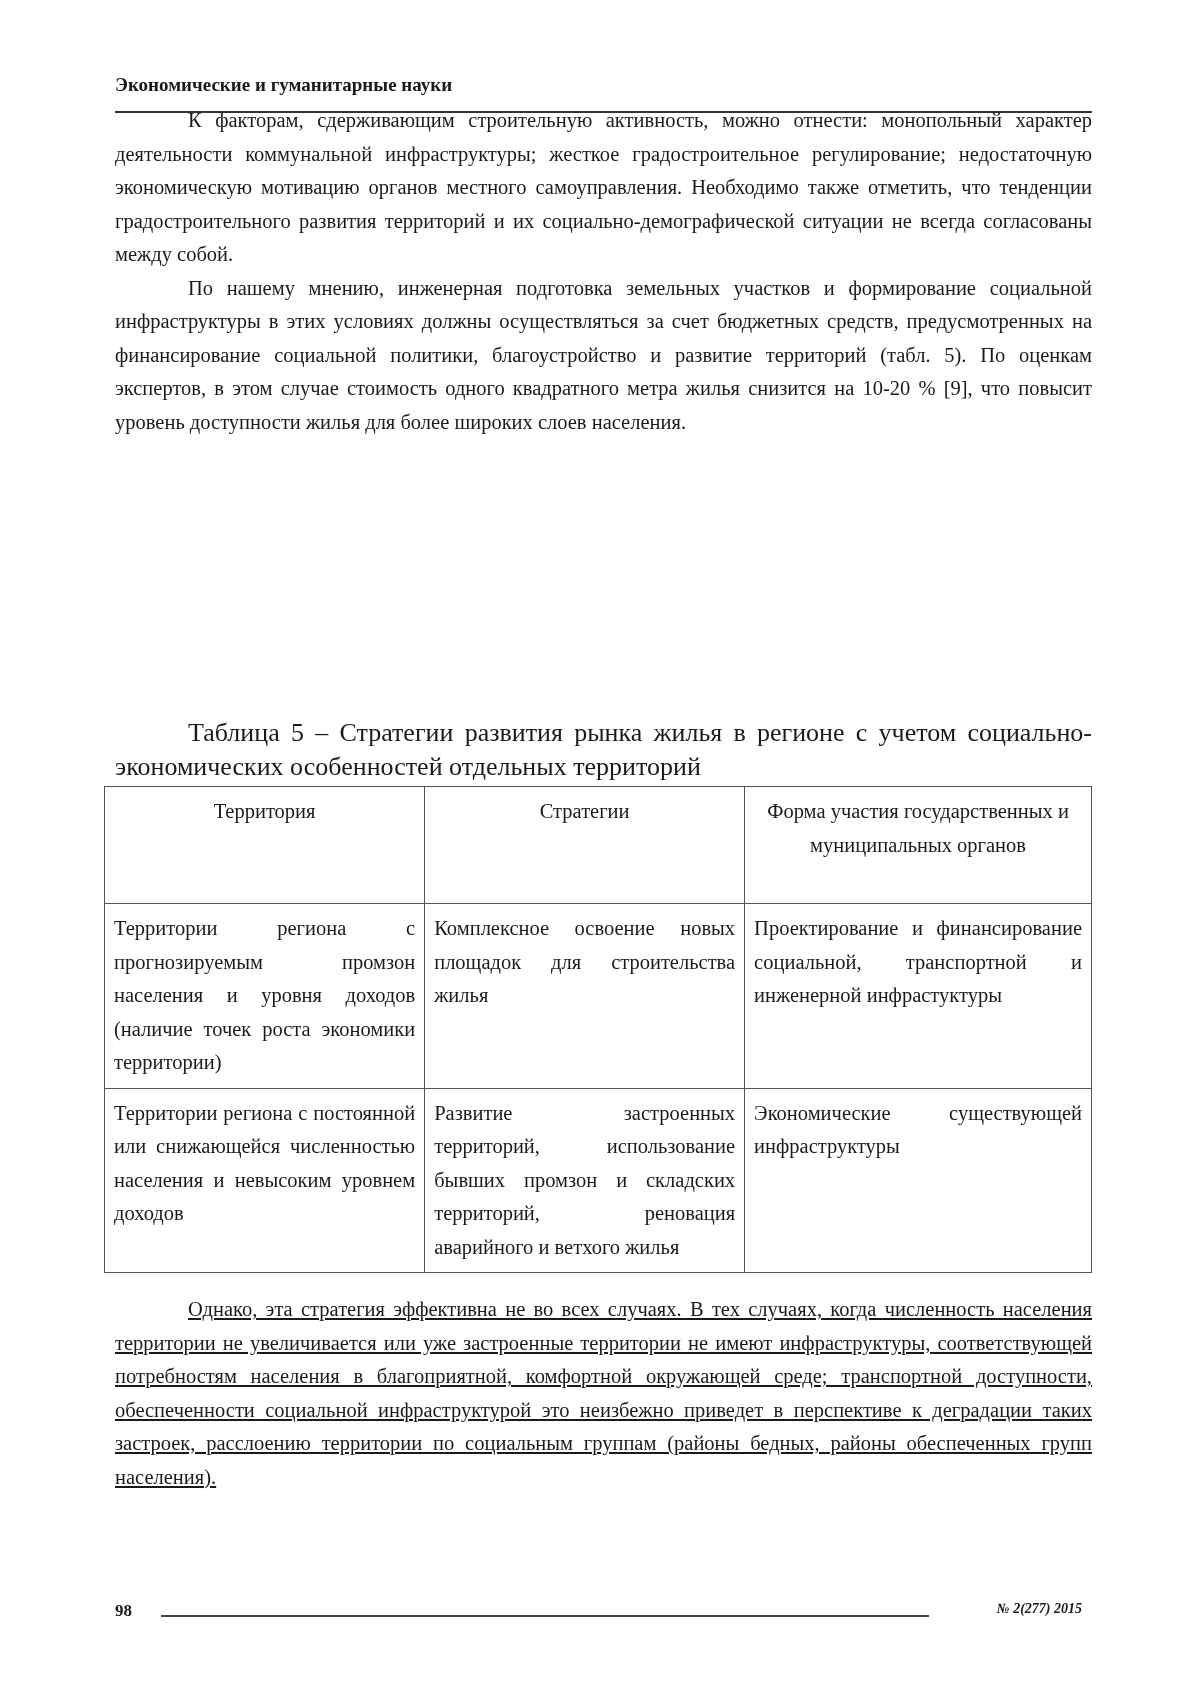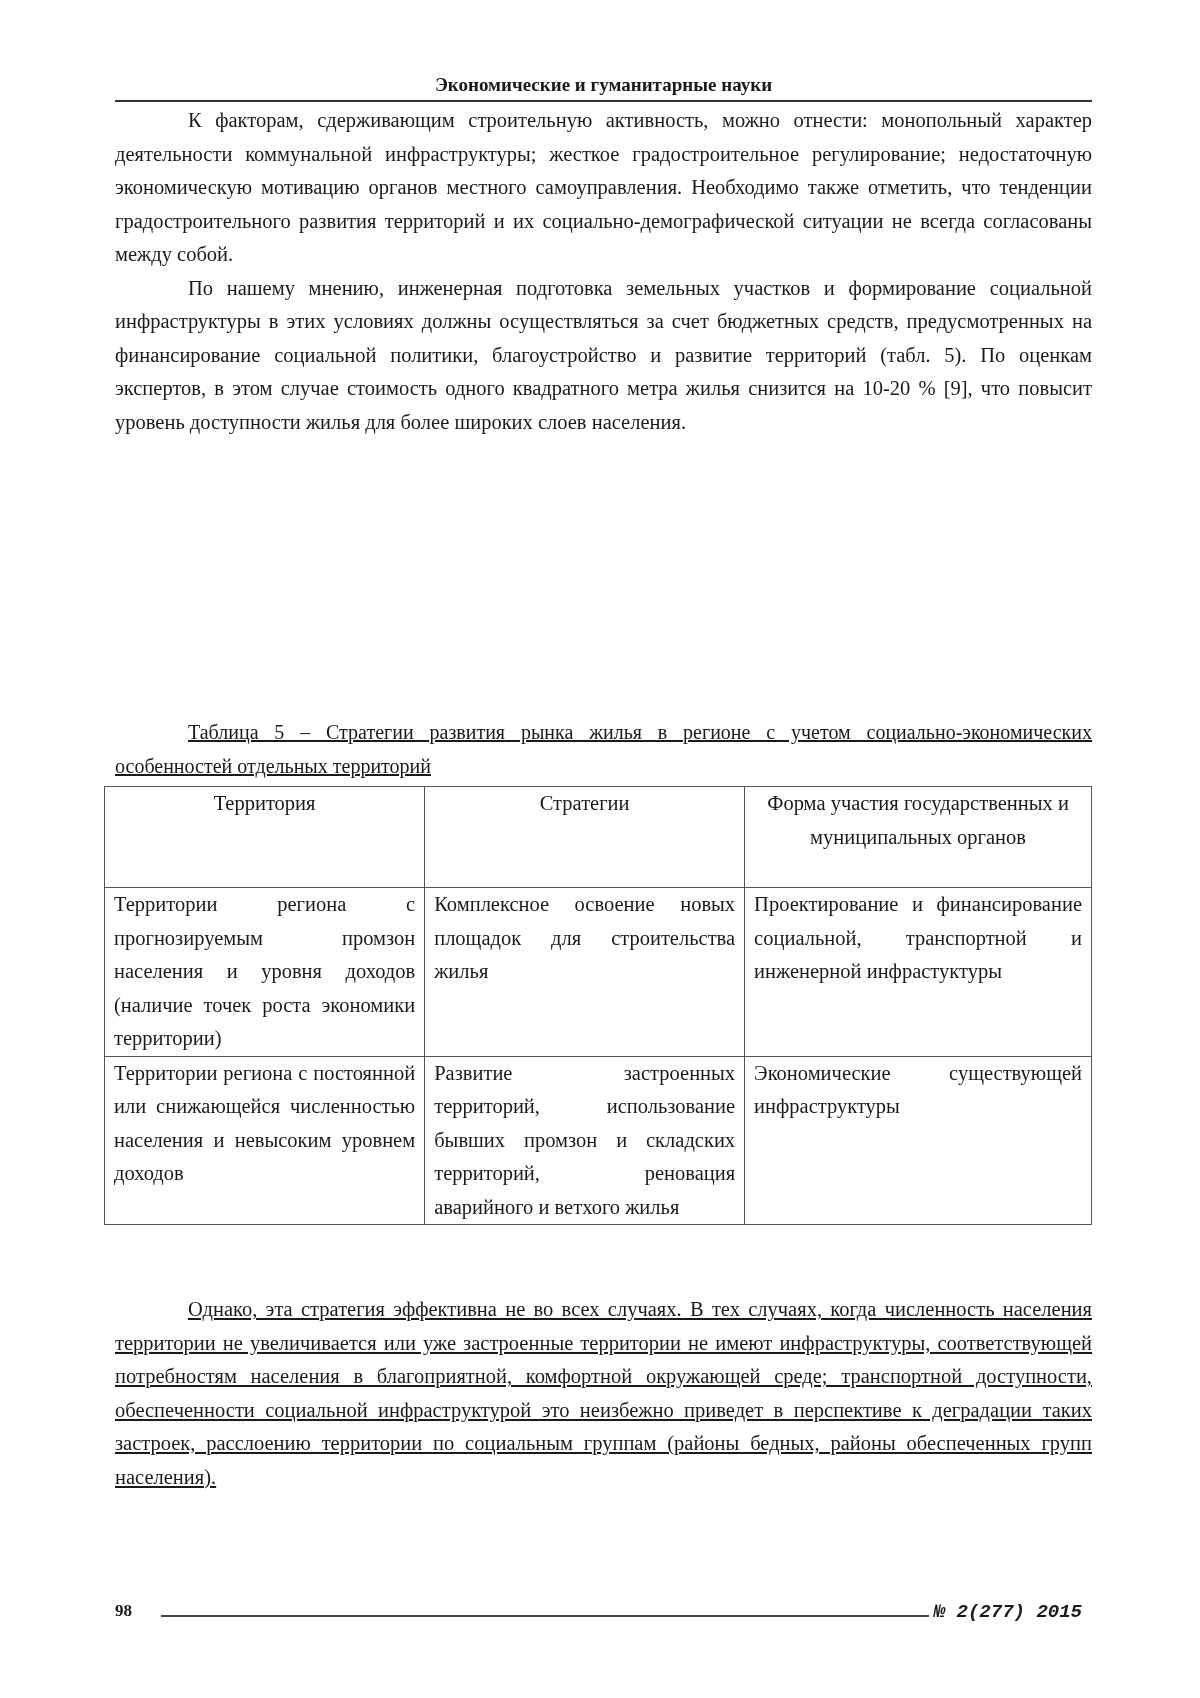--- a/index.html
+++ b/index.html
@@ -1,40 +1,40 @@
 <!DOCTYPE html>
 <html><head>
 <meta charset="utf-8">
 <style>
   html, body { margin: 0; padding: 0; background: #ffffff; }
   body { width: 1200px; height: 1698px; position: relative; overflow: hidden;
          font-family: "Liberation Serif", "DejaVu Serif", serif; color: #1a1a1a; }
   .page { position: absolute; left: 115px; top: 0; width: 977px; }
   .running-head { position: absolute; top: 74px; left: 0; width: 977px;
                   font-weight: bold; font-size: 19px; line-height: 22px;
-                  border-bottom: 2px solid #333; padding-bottom: 4px; text-align: center; }
+                  border-bottom: 2px solid #333; padding-bottom: 15px; }
   .body-text { position: absolute; left: 0; width: 977px; font-size: 20.5px;
                line-height: 33.5px; text-align: justify; }
   .body-text p { margin: 0; }
   .indent { text-indent: 73px; }
   .caption { position: absolute; top: 716px; left: 0; width: 977px;
-             font-size: 20px; line-height: 33.5px; text-align: justify; text-decoration: underline; }
+             font-size: 26px; line-height: 33.5px; text-align: justify; }
   table.data { position: absolute; top: 786px; left: -11px; width: 988px;
                border-collapse: collapse; font-size: 20.5px; line-height: 33.5px; }
   table.data th, table.data td { border: 1.5px solid #555; vertical-align: top;
-               padding: 0 9px; }
+               padding: 8px 9px; }
   table.data th { font-weight: normal; text-align: center; height: 100px; }
   table.data td { text-align: justify; text-align-last: left; }
   .col1 { width: 303px; } .col2 { width: 303px; } .col3 { width: 330px; }
   .footer { position: absolute; top: 1601px; left: 0; width: 977px; height: 30px; }
   .page-num { position: absolute; left: 0; top: 0; font-weight: bold; font-size: 17px; }
   .footer-rule { position: absolute; left: 46px; top: 14px; width: 768px;
                  border-top: 2px solid #444; }
   .issue { position: absolute; right: 10px; top: 0; font-weight: bold;
-           font-style: italic; font-size: 19px; font-family: Liberation Mono, monospace; }
+           font-style: italic; font-size: 14px; }
 </style>
 </head>
 <body>
 
 <div class="page">
 
   <div class="running-head">Экономические и гуманитарные науки</div>
 
   <div class="body-text" style="top:104px;">
     <p class="indent">К факторам, сдерживающим строительную активность, можно отнести: монопольный характер деятельности коммунальной инфраструктуры; жесткое градостроительное регулирование; недостаточную экономическую мотивацию органов местного самоуправления. Необходимо также отметить, что тенденции градостроительного развития территорий и их социально-демографической ситуации не всегда согласованы между собой.</p>

